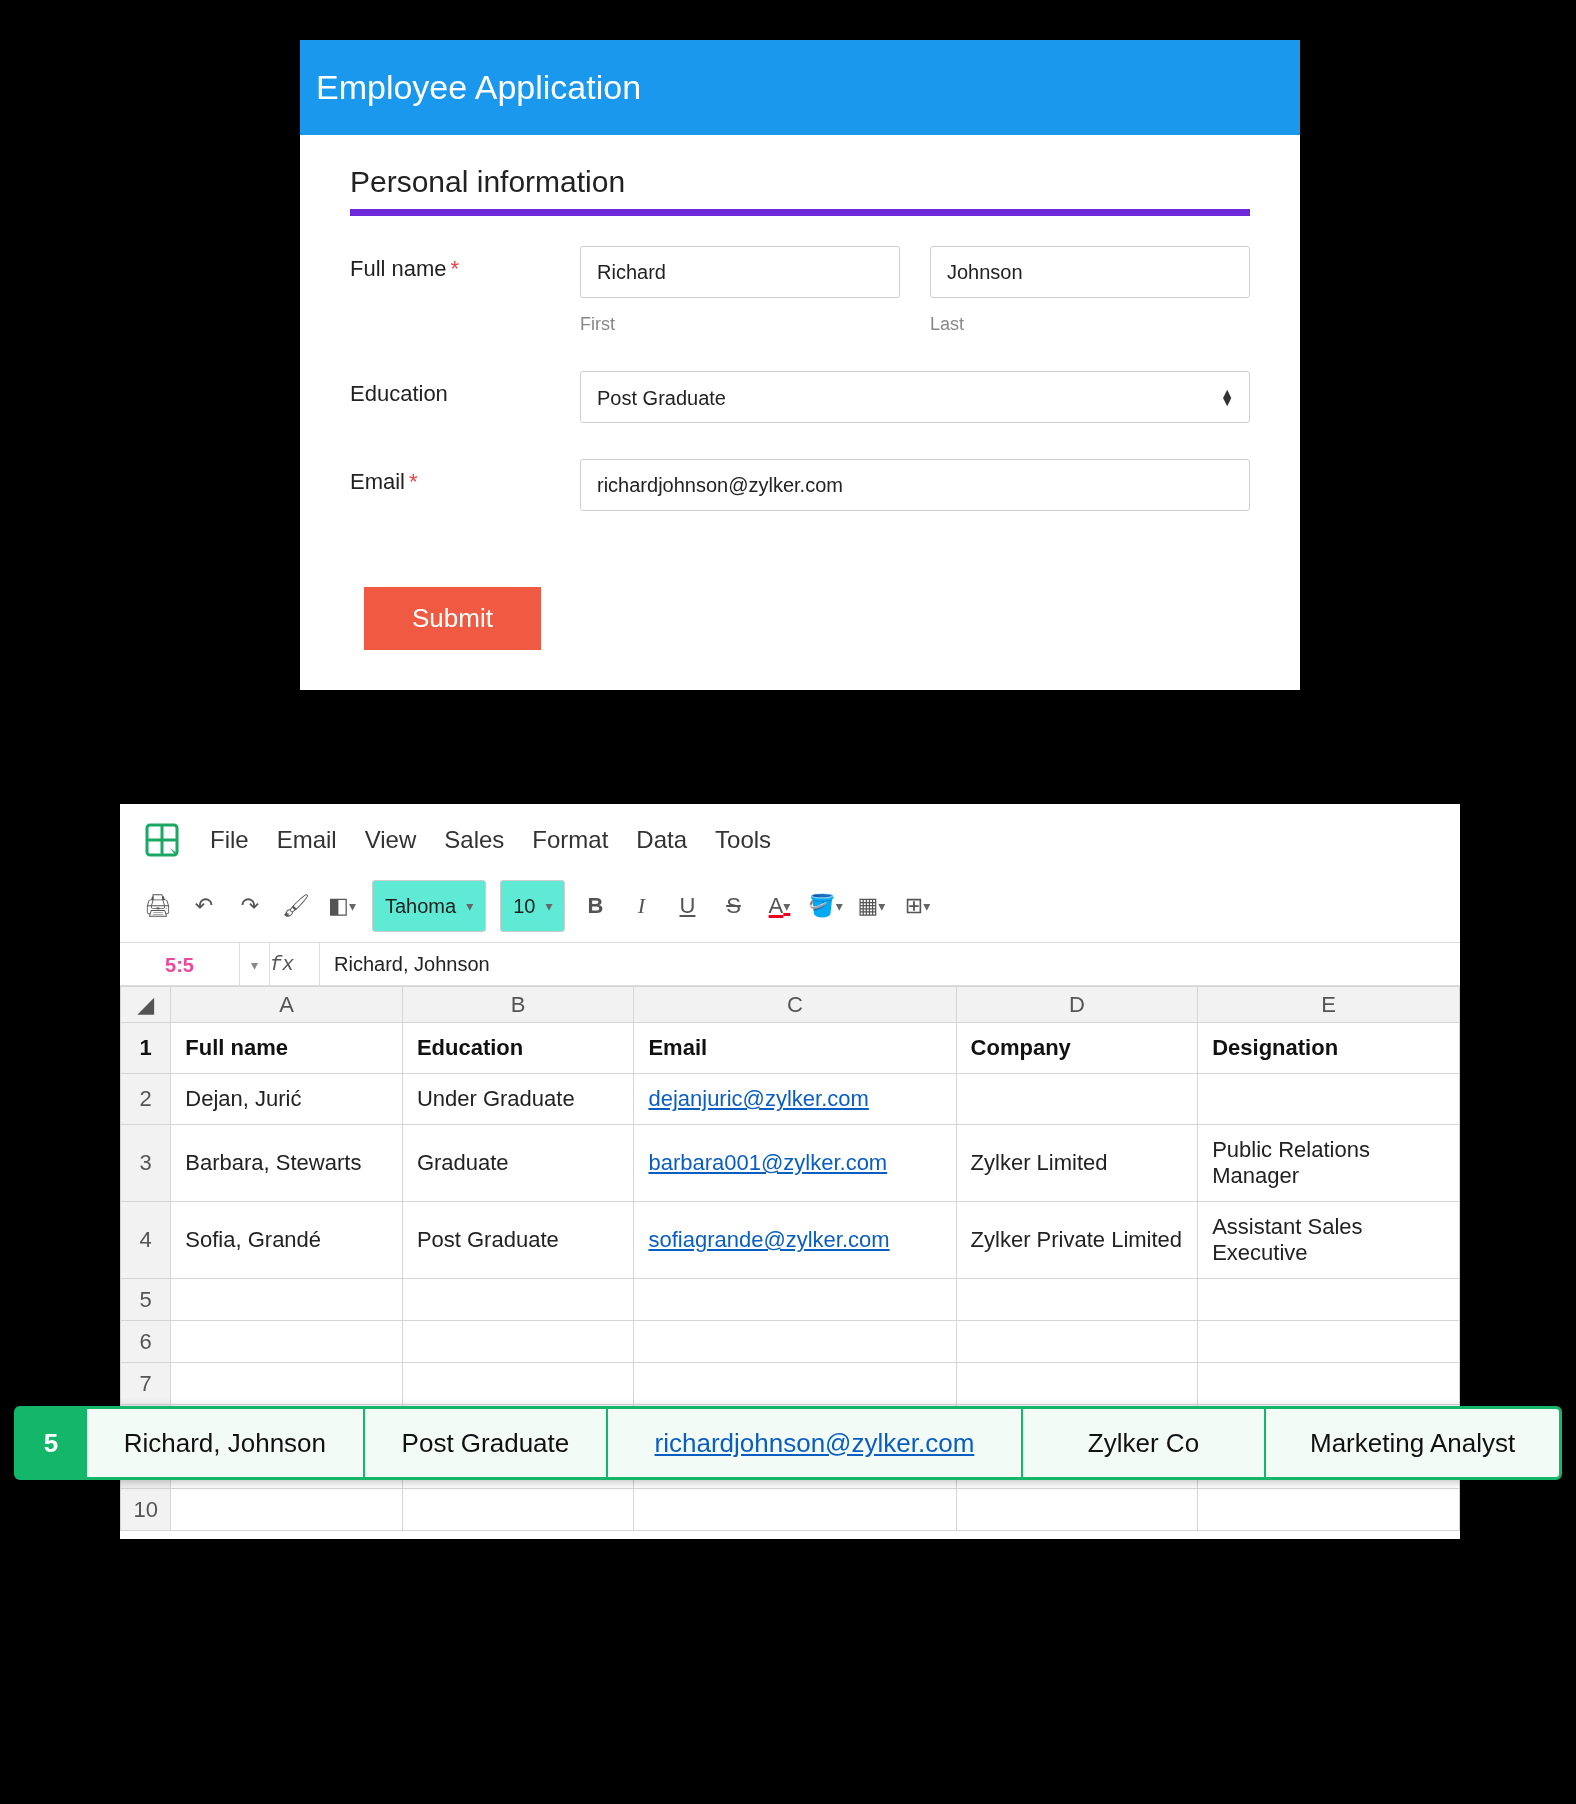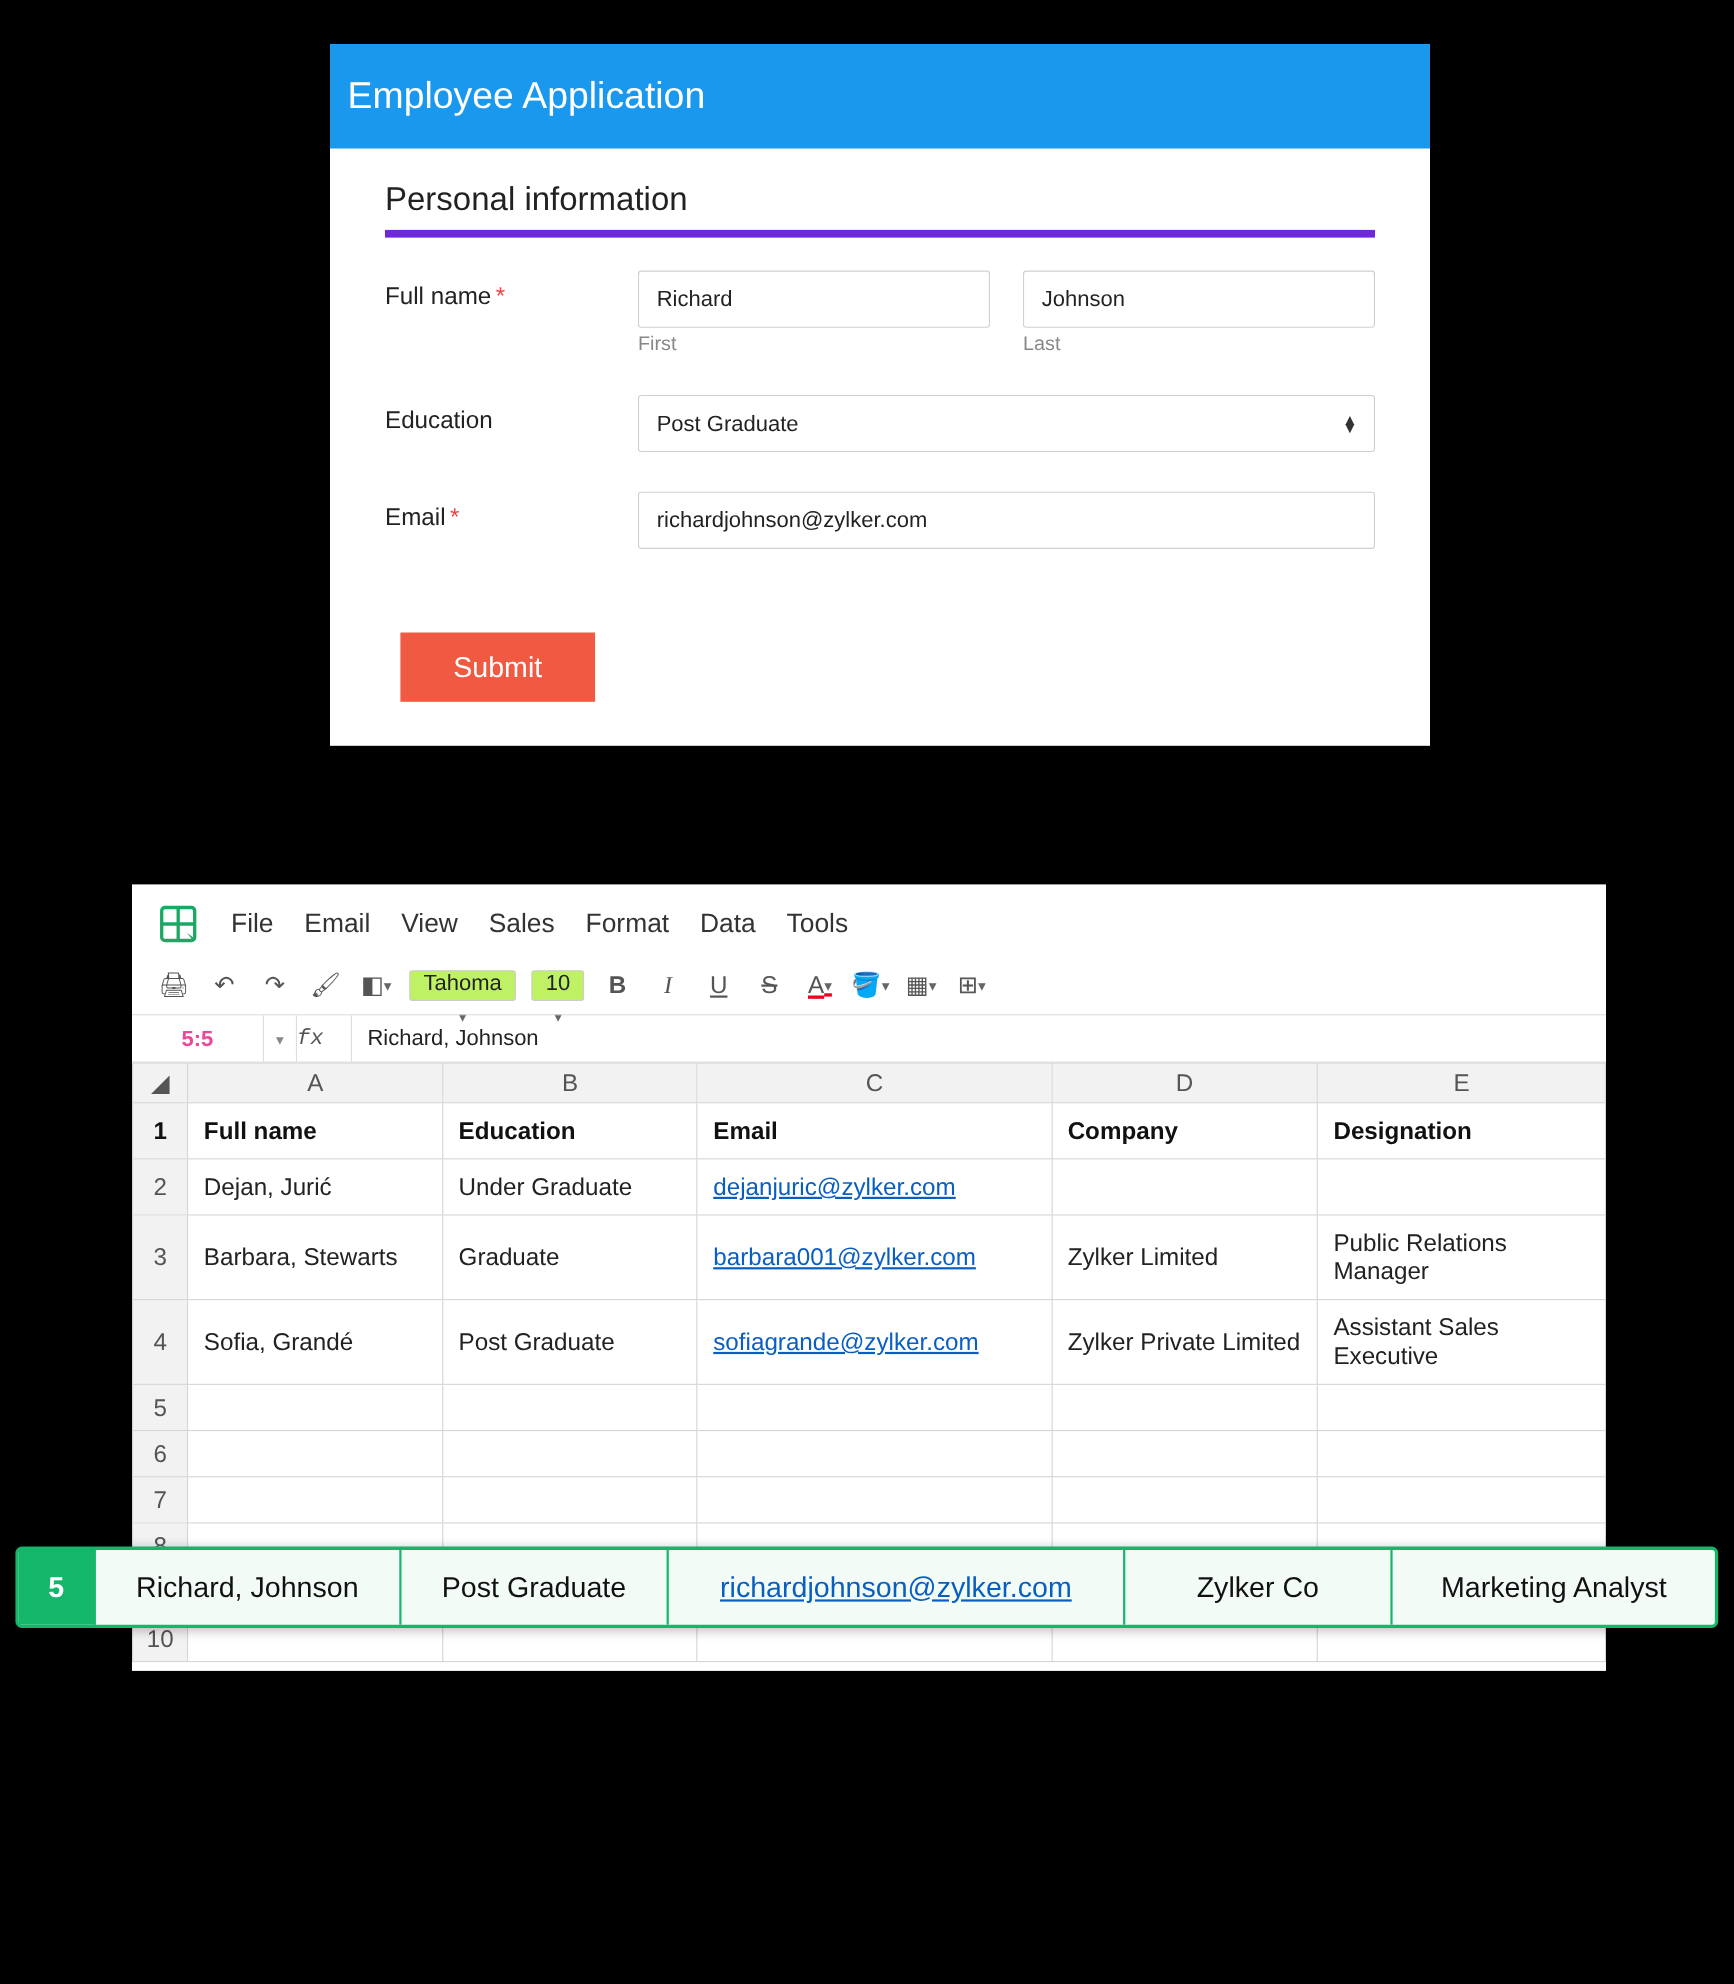--- a/index.html
+++ b/index.html
@@ -57,21 +57,21 @@
     border: 1px solid #d0d0d0;
     border-radius: 3px;
     padding: 0 16px;
     font-size: 20px;
     color: #222;
     background: #fff;
   }
   .sublabel {
     font-size: 18px;
     color: #888;
-    margin-top: 4px;
+    margin-top: 16px;
   }
   .select-wrap {
     position: relative;
     flex: 1;
   }
   .select {
     appearance: none;
     line-height: 52px;
   }
   .select-arrows {
@@ -128,30 +128,29 @@
     width: 32px; height: 32px;
     display: inline-flex;
     align-items: center; justify-content: center;
     color: #555;
     font-size: 22px;
     cursor: pointer;
   }
   .tb-sel {
     border: 1px solid #ccc;
     border-radius: 3px;
-    height: 28px;
+    height: 52px;
     display: inline-flex;
     align-items: center;
     padding: 0 12px;
     gap: 10px;
     font-size: 20px;
     color: #222;
-    background: #bef264;
+    background: #5eead4;
     cursor: pointer;
-    flex-direction: column;
   }
   .tb-chev { font-size: 14px; color: #666; }
   .bold { font-weight: 700; }
   .italic { font-style: italic; font-family: Georgia, serif; }
   .underline { text-decoration: underline; }
   .strike { text-decoration: line-through; }
   .font-color { text-decoration: underline; text-decoration-color: #e02; text-decoration-thickness: 3px; }
   .fill-color { color:#555; }
   .formula-bar {
     display: flex;

